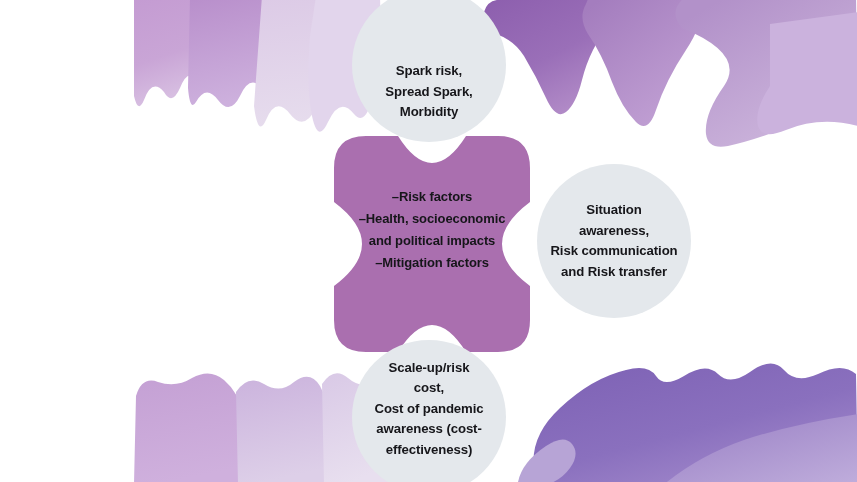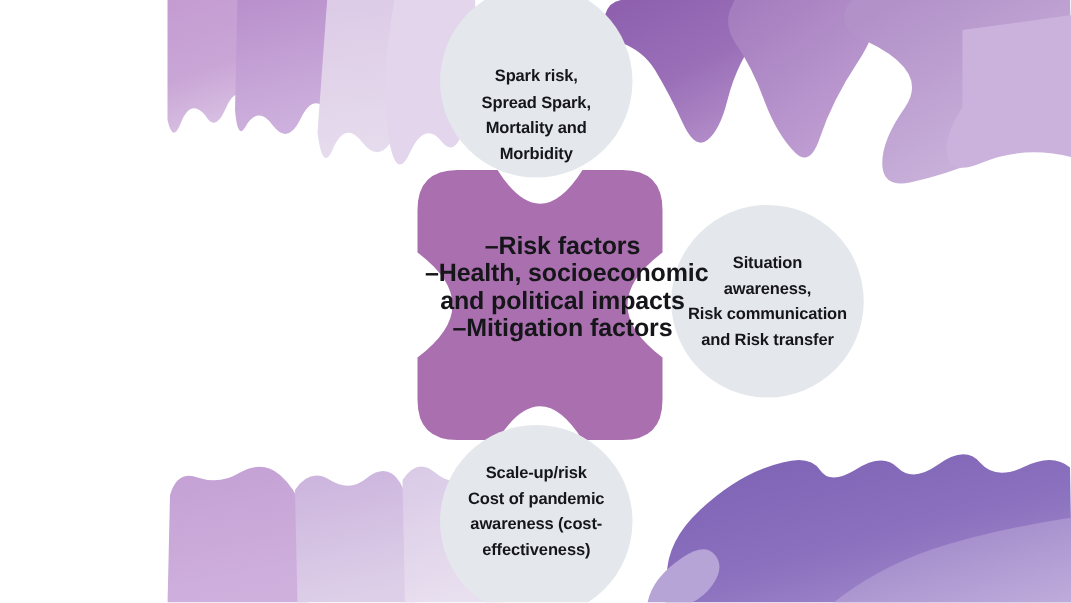--- a/index.html
+++ b/index.html
@@ -30,25 +30,25 @@
     position: absolute;
     left: 312px;
     top: 128px;
     width: 240px;
     height: 232px;
   }
   #center-shape svg { display: block; overflow: visible; }
 
   #center-text {
     position: absolute;
-    left: 340px;
+    left: 322px;
     top: 186px;
     width: 220px;
     text-align: center;
-    font-size: 20px;
+    font-size: 13px;
     font-weight: bold;
     line-height: 22px;
     color: #16161a;
     letter-spacing: -0.1px;
     z-index: 6;
   }
   #center-text .ln { display: block; white-space: nowrap; }
 
   
   .node {
@@ -169,38 +169,38 @@
       <path fill="url(#gbr1)" d="M22,132 Q18,100 48,72 Q80,42 114,34 Q136,28 144,40 Q152,52 172,40 Q194,26 206,38 Q218,50 238,36 Q260,20 272,34 Q284,48 306,38 Q330,26 344,38 L346,150 L20,150 Z"></path>
       <path fill="url(#gbr2)" d="M150,150 Q186,120 232,104 Q280,88 346,78 L346,150 Z"></path>
       <path fill="#b7a4d6" d="M6,146 Q10,126 34,110 Q52,98 60,108 Q68,118 58,132 Q48,146 30,150 L6,150 Z"></path>
     </svg>
   </div>
 
   <div class="node" id="node-top">
     <div class="label">
       <span class="ln">Spark risk,</span>
       <span class="ln">Spread Spark,</span>
-      <span class="ln">Mortality and</span>
       <span class="ln">Morbidity</span>
     </div>
   </div>
 
 
   <div class="node" id="node-right">
     <div class="label">
       <span class="ln">Situation</span>
       <span class="ln">awareness,</span>
       <span class="ln">Risk communication</span>
       <span class="ln">and Risk transfer</span>
     </div>
   </div>
 
   <div class="node" id="node-bottom">
     <div class="label">
       <span class="ln">Scale-up/risk</span>
+      <span class="ln">cost,</span>
       <span class="ln">Cost of pandemic</span>
       <span class="ln">awareness (cost-</span>
       <span class="ln">effectiveness)</span>
     </div>
   </div>
 
   <div id="center-shape">
     <svg width="240" height="232" viewBox="0 0 240 232">
       <path fill="#aa6faf" d="
         M 22,40

